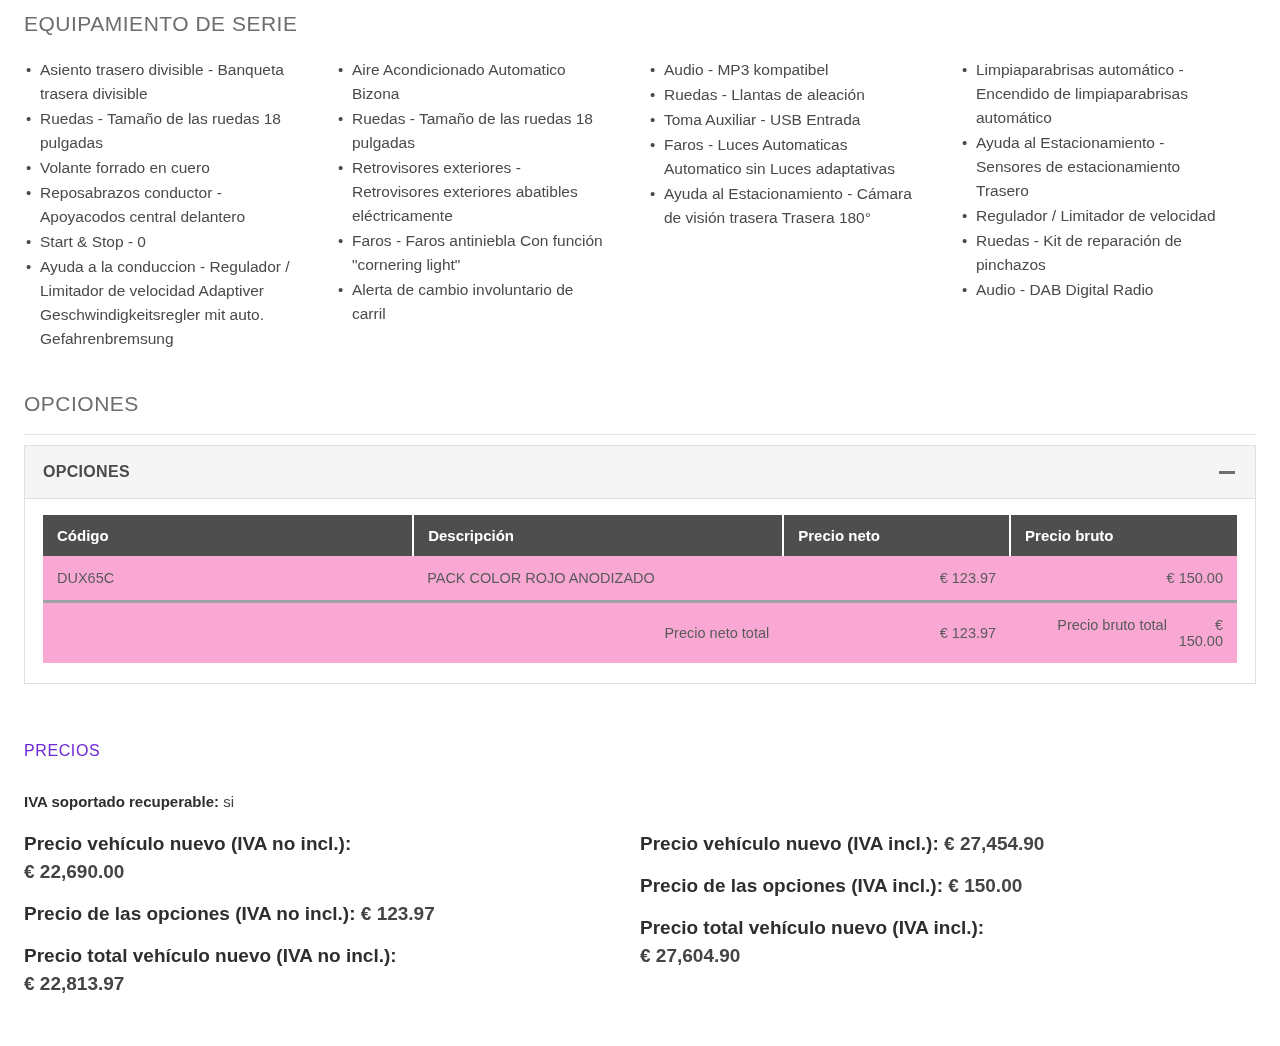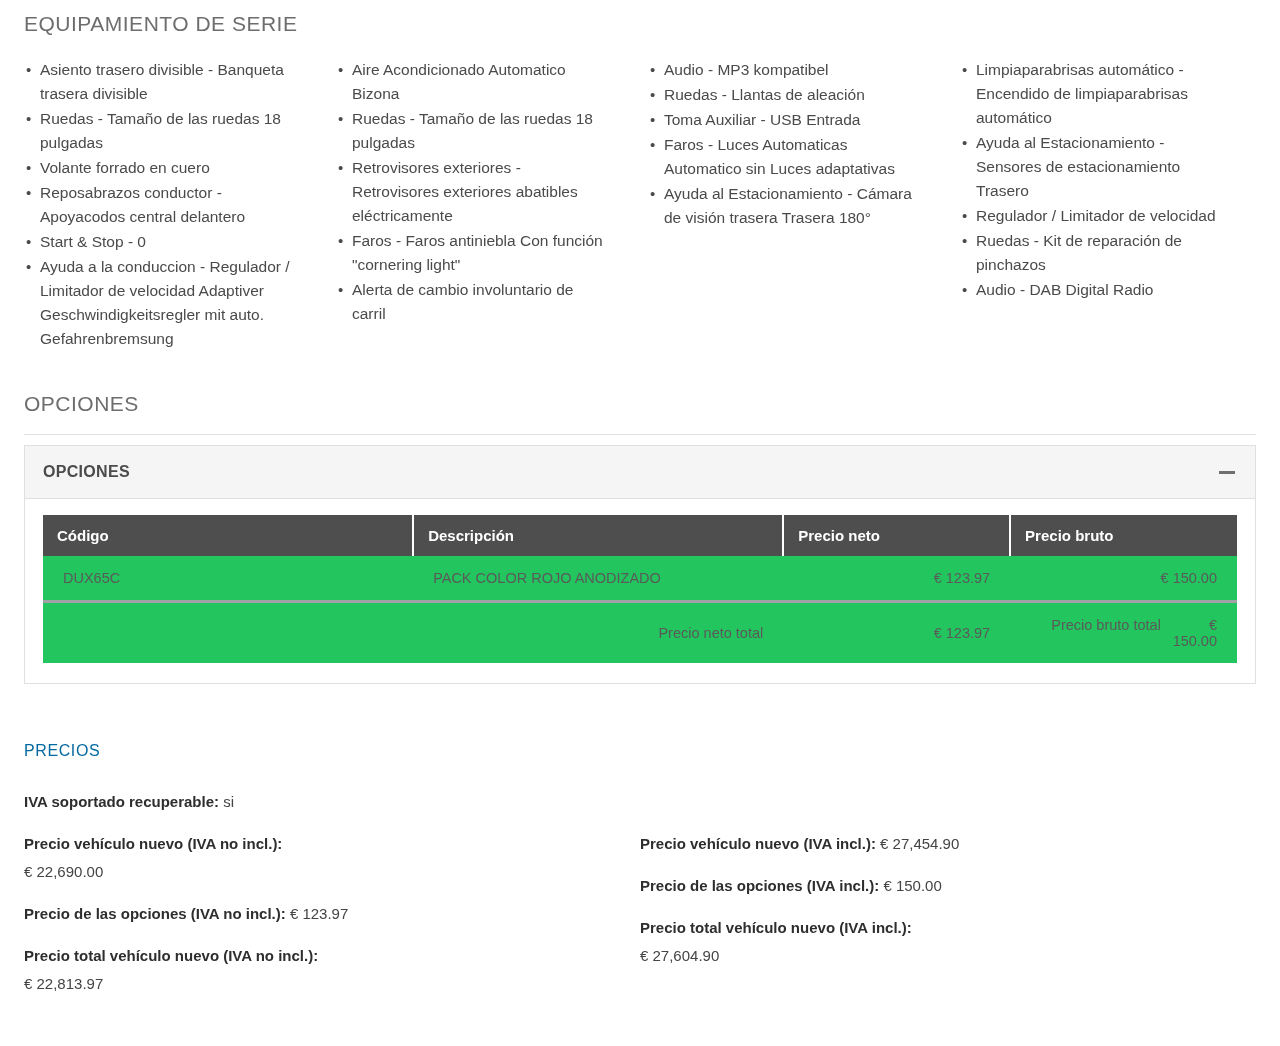--- a/index.html
+++ b/index.html
@@ -24,21 +24,21 @@
     font-weight: 400;
     letter-spacing: 0.5px;
     color: #6d6d6d;
     margin: 0;
     padding-top: 12px;
     padding-bottom: 10px;
   }
   .section-title.small {
     font-size: 16px;
     letter-spacing: 0.6px;
-    color: #0369a1;
+    color: #6d28d9;
   }
   hr.divider {
     border: none;
     border-top: 1px solid #e2e2e2;
     margin: 8px 0 0 0;
   }
 
   
   .equip-cols {
     display: flex;
@@ -121,22 +121,22 @@
     background: #4e4e4e;
     color: #ffffff;
     font-weight: bold;
     text-align: left;
     padding: 12px 14px;
     font-size: 15px;
     border-right: 2px solid #ffffff;
   }
   table.options-table thead th:last-child { border-right: none; }
   table.options-table tbody td {
-    background: #22c55e;
-    padding: 14px 20px;
+    background: #f9a8d4;
+    padding: 14px 14px;
     color: #5a5a5a;
     font-size: 14.5px;
   }
   table.options-table tbody tr.item td {
     border-bottom: 3px solid #9fa3a6;
   }
   td.num { text-align: right; }
   tr.totals td {
     padding-top: 22px;
     padding-bottom: 38px;
@@ -153,24 +153,25 @@
     line-height: 28px;
     color: #444;
   }
   .price-line b { color: #2e2e2e; }
   .price-cols {
     display: flex;
     padding-top: 14px;
   }
   .price-col { width: 50%; padding-right: 30px; }
   .price-item {
-    font-size: 15px;
+    font-size: 19px;
     line-height: 28px;
     margin-bottom: 14px;
     color: #444;
+    font-weight: bold;
   }
   .price-item b { color: #2e2e2e; }
 </style>
 </head>
 <body>
 
 <div class="page">
 
   <h2 class="section-title">EQUIPAMIENTO DE SERIE</h2>
 

